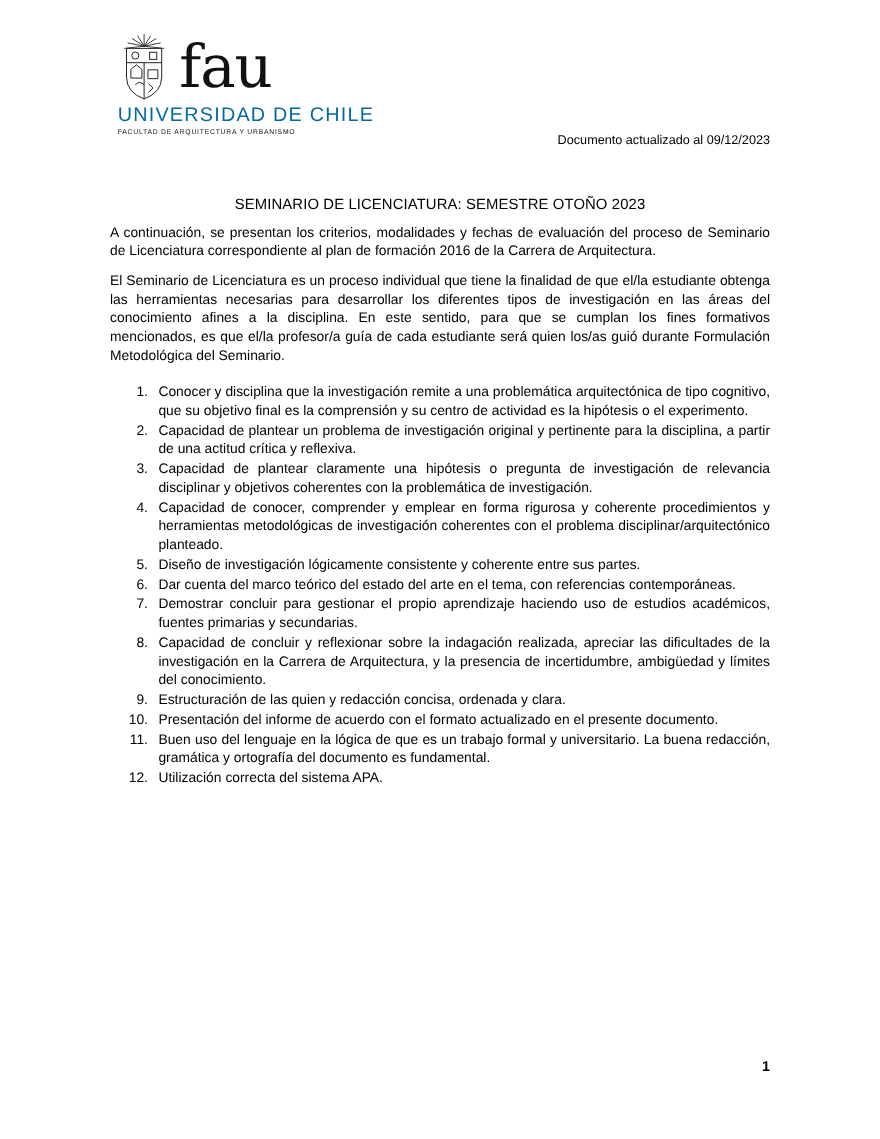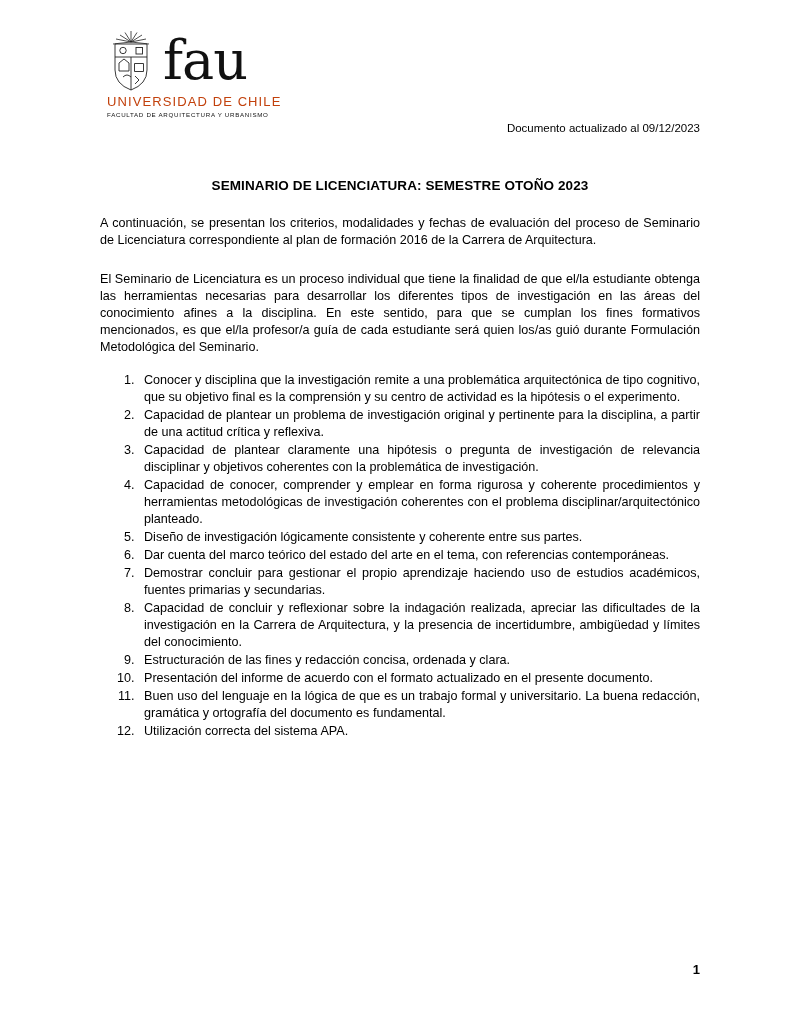--- a/index.html
+++ b/index.html
@@ -49,23 +49,23 @@
     font-family: "DejaVu Serif", serif;
     font-size: 54px;
     line-height: 54px;
     letter-spacing: -1px;
     margin-left: 6px;
     margin-top: 4px;
     color: #111;
     font-weight: 400;
   }
   .logo-sub1 {
-    font-size: 13px;
+    font-size: 18px;
     letter-spacing: 1.1px;
-    color: #c2410c;
+    color: #0369a1;
     margin-top: 2px;
     margin-left: 2px;
   }
   .logo-sub2 {
     font-size: 6.2px;
     letter-spacing: 0.7px;
     color: #111;
     margin-top: 2px;
     margin-left: 2px;
   }
@@ -74,33 +74,33 @@
     right: 0px;
     top: 92px;
     font-size: 11.5px;
     color: #000;
     white-space: nowrap;
   }
 
   
   .doc-title {
     text-align: center;
-    font-weight: bold;
+    font-weight: normal;
     font-size: 13.5px;
     margin-top: 38px;
     margin-bottom: 0;
     letter-spacing: 0.1px;
   }
 
   
   p.body-par {
     text-align: justify;
     font-size: 12.6px;
     line-height: 1.35;
-    margin: 22px 0 0 0;
+    margin: 10px 0 0 0;
   }
 
   .section-heading {
     margin-top: 24px;
     font-size: 12.4px;
     font-weight: bold;
     letter-spacing: 0.2px;
   }
   .section-heading .first {
     font-size: 14px;
@@ -187,20 +187,20 @@
 
   <ol class="criteria">
     <li>Conocer y disciplina que la investigación remite a una problemática arquitectónica de tipo cognitivo, que su objetivo final es la comprensión y su centro de actividad es la hipótesis o el experimento.</li>
     <li>Capacidad de plantear un problema de investigación original y pertinente para la disciplina, a partir de una actitud crítica y reflexiva.</li>
     <li>Capacidad de plantear claramente una hipótesis o pregunta de investigación de relevancia disciplinar y objetivos coherentes con la problemática de investigación.</li>
     <li>Capacidad de conocer, comprender y emplear en forma rigurosa y coherente procedimientos y herramientas metodológicas de investigación coherentes con el problema disciplinar/arquitectónico planteado.</li>
     <li>Diseño de investigación lógicamente consistente y coherente entre sus partes.</li>
     <li>Dar cuenta del marco teórico del estado del arte en el tema, con referencias contemporáneas.</li>
     <li>Demostrar concluir para gestionar el propio aprendizaje haciendo uso de estudios académicos, fuentes primarias y secundarias.</li>
     <li>Capacidad de concluir y reflexionar sobre la indagación realizada, apreciar las dificultades de la investigación en la Carrera de Arquitectura, y la presencia de incertidumbre, ambigüedad y límites del conocimiento.</li>
-    <li>Estructuración de las fines y redacción concisa, ordenada y clara.</li>
+    <li>Estructuración de las quien y redacción concisa, ordenada y clara.</li>
     <li>Presentación del informe de acuerdo con el formato actualizado en el presente documento.</li>
     <li>Buen uso del lenguaje en la lógica de que es un trabajo formal y universitario. La buena redacción, gramática y ortografía del documento es fundamental.</li>
     <li>Utilización correcta del sistema APA.</li>
   </ol>
 
   <div class="page-number">1</div>
 </div>
 
 </body></html>

